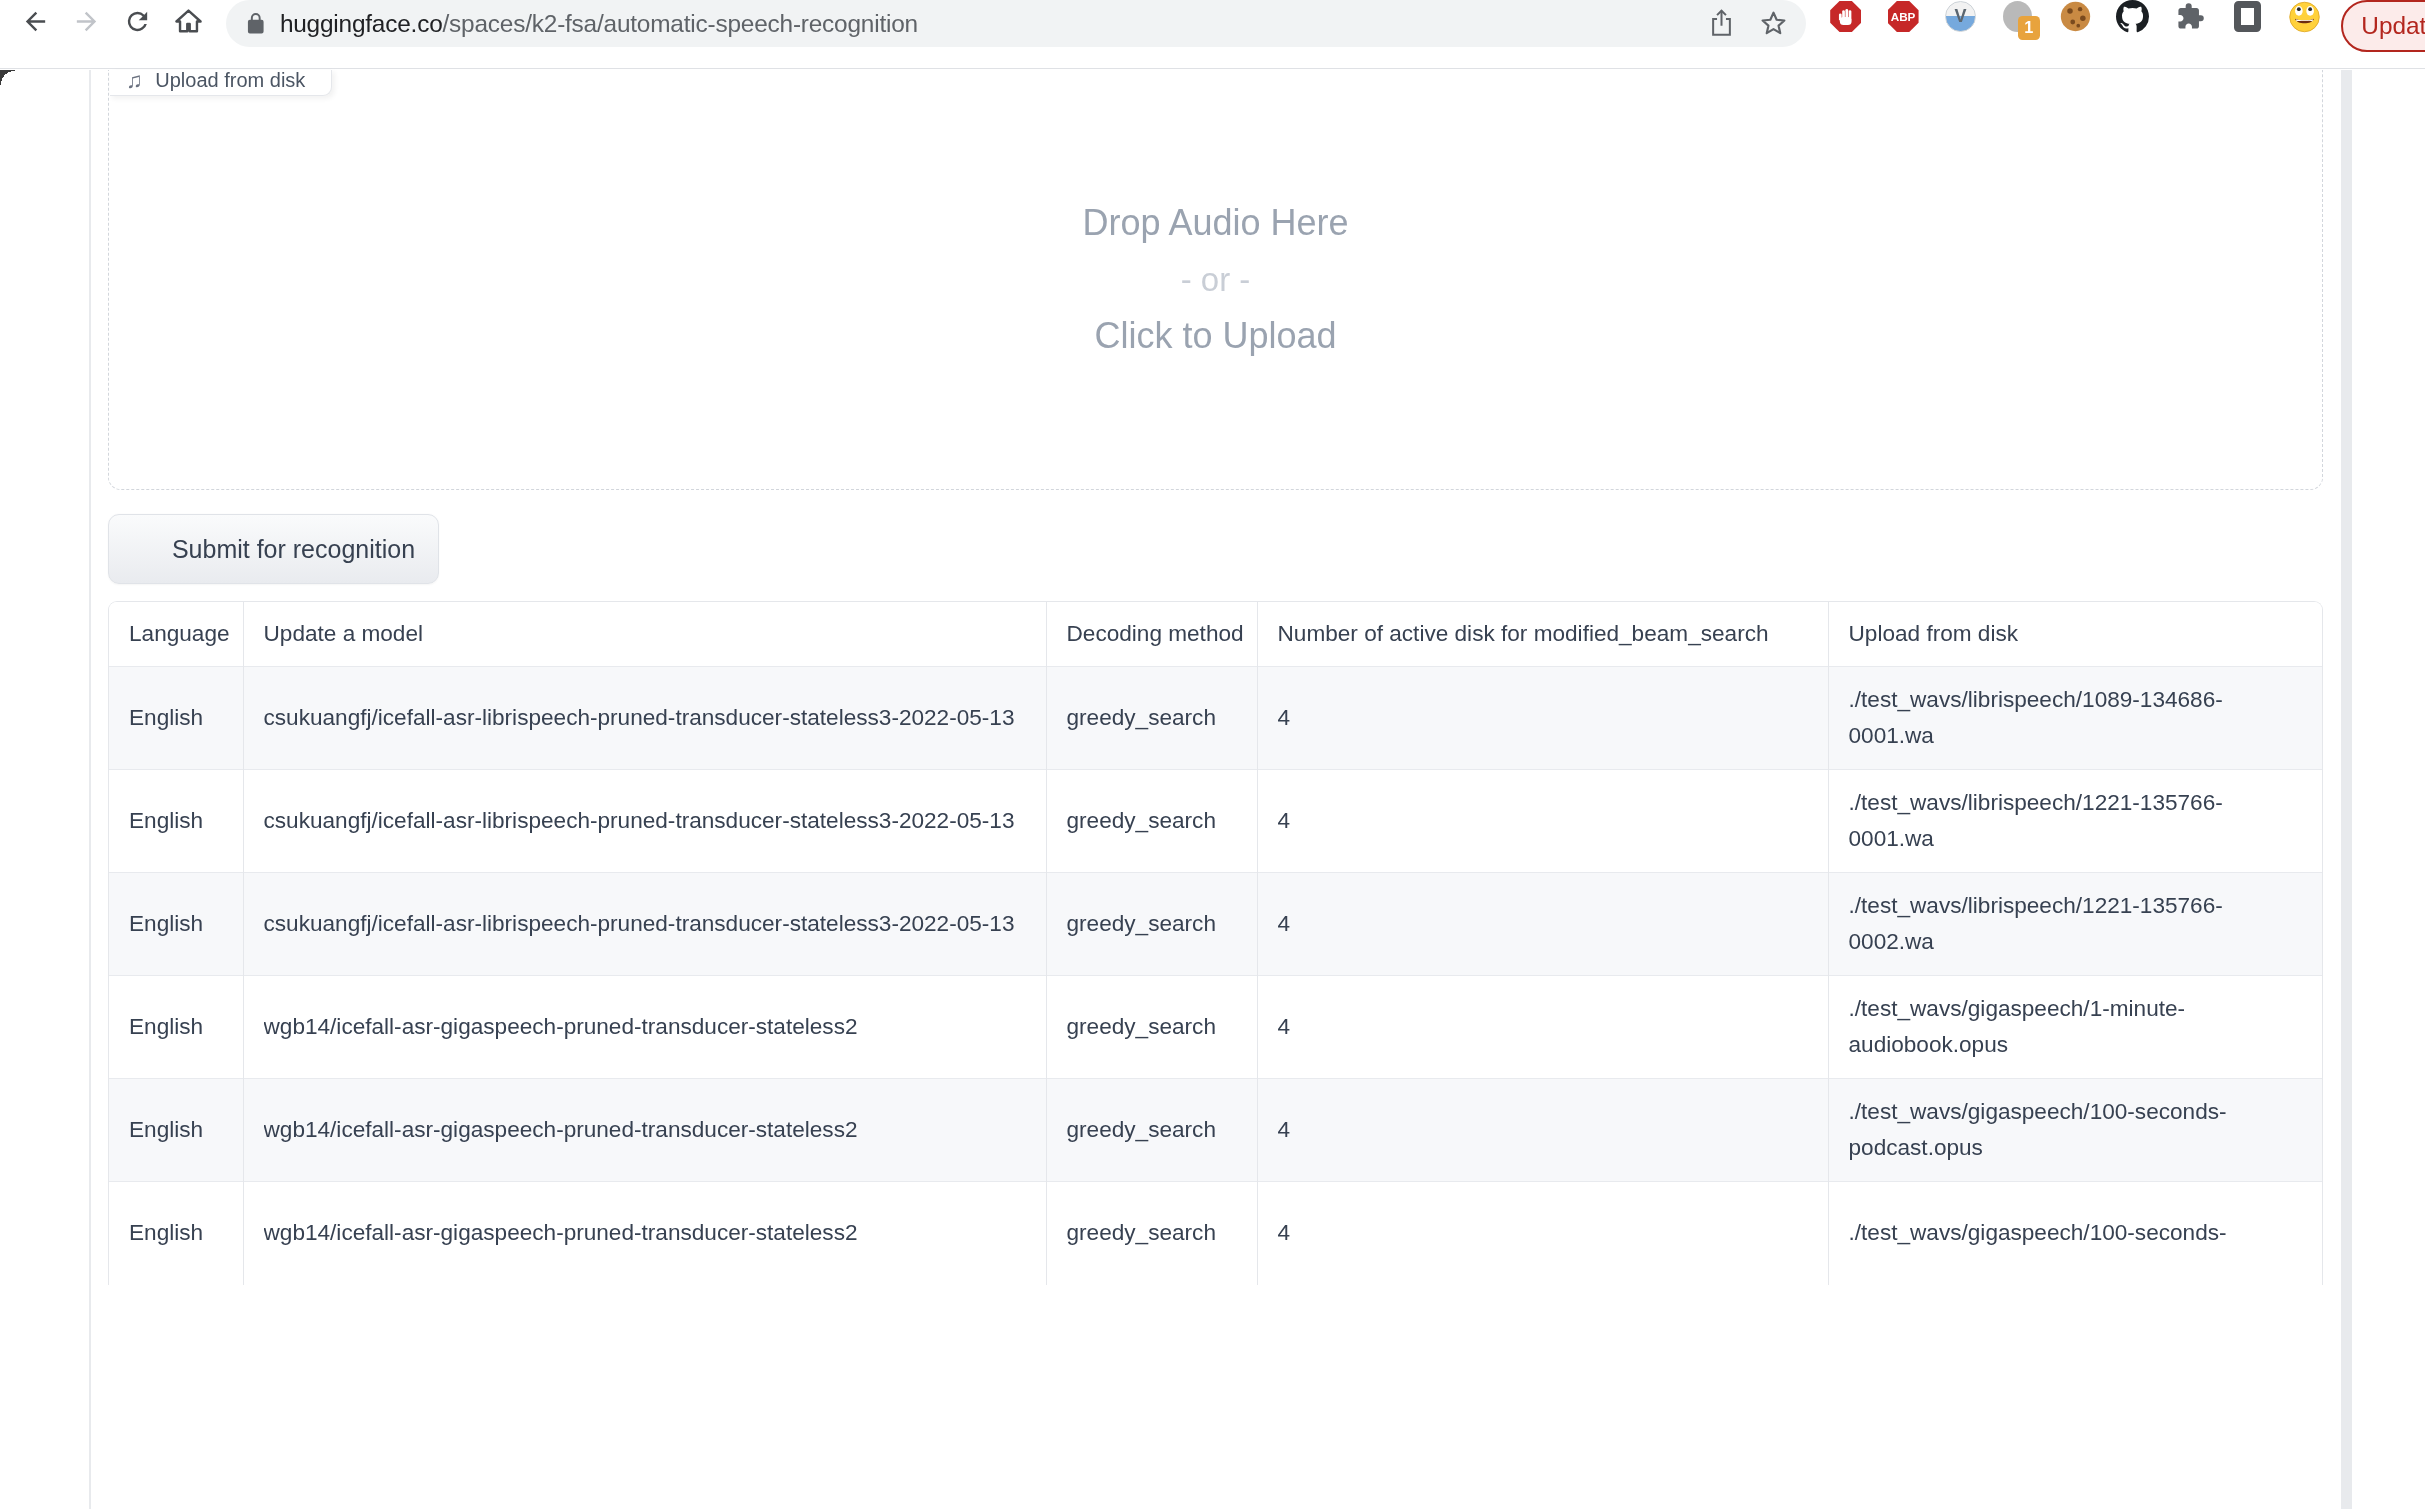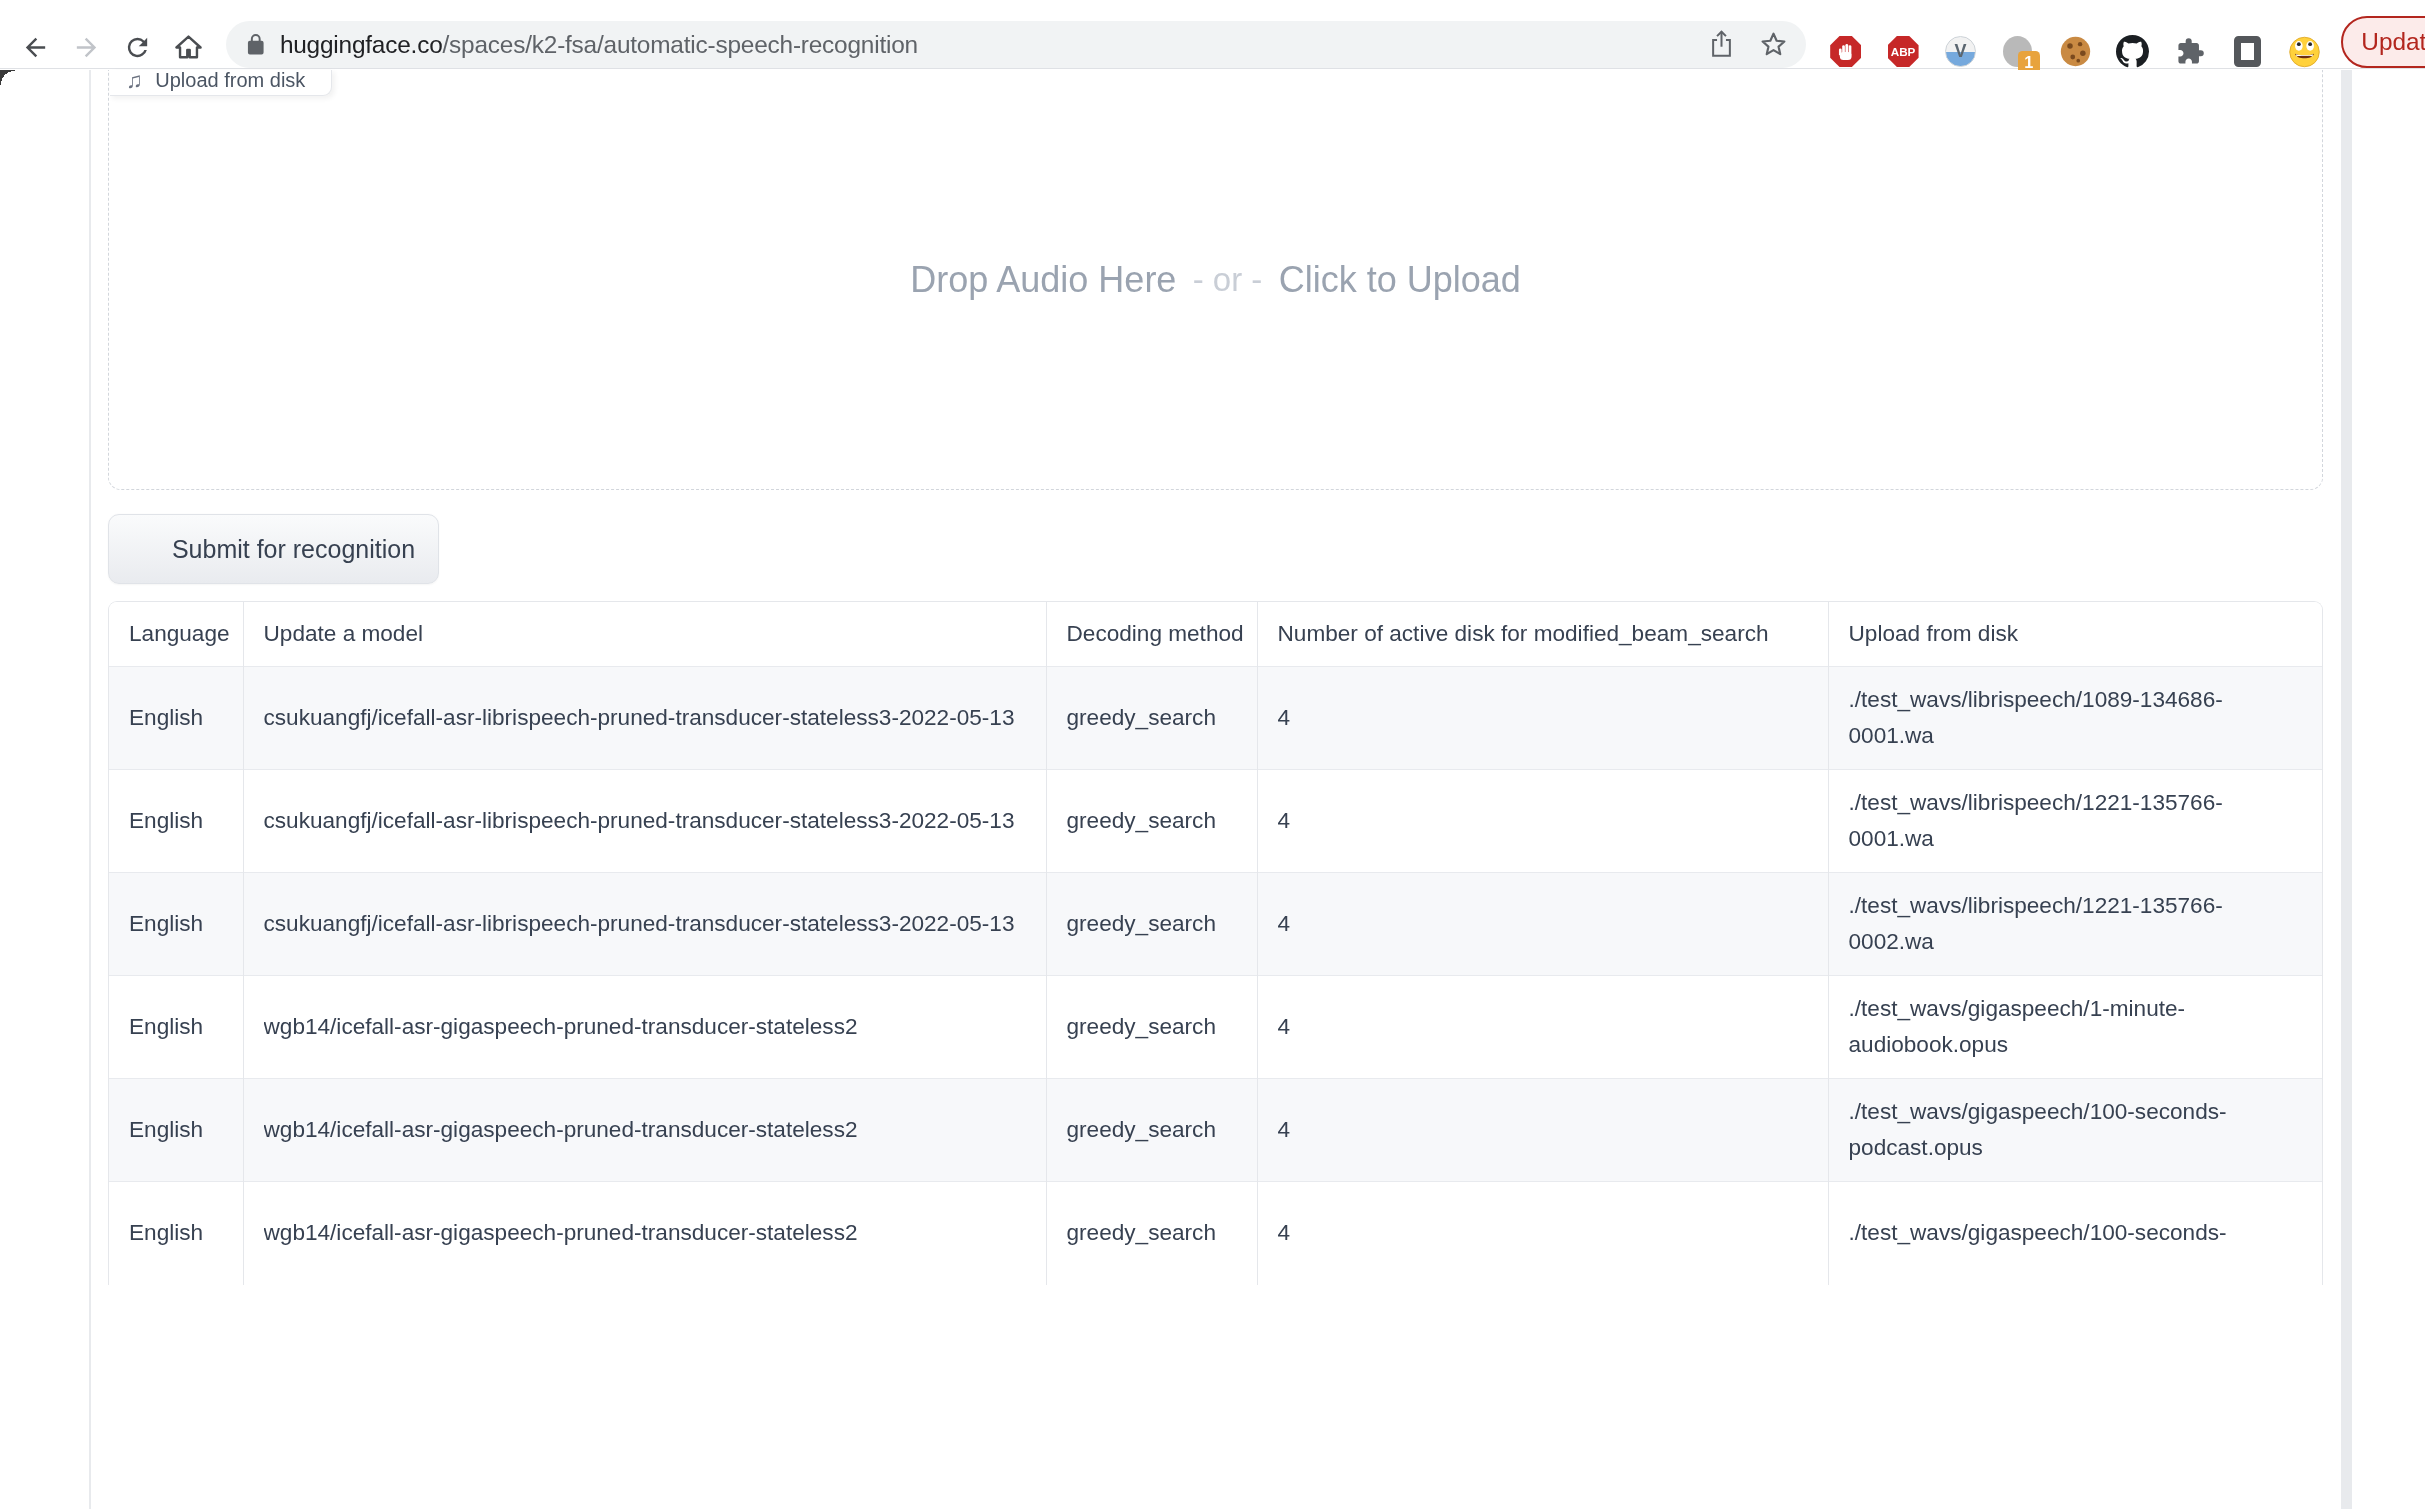--- a/index.html
+++ b/index.html
@@ -1,20 +1,20 @@
 <!DOCTYPE html>
 <html style="font-size:14.5px"><head>
 <meta charset="utf-8">
 <style>
   * { box-sizing: border-box; margin: 0; padding: 0; }
   html,body { width:2426px; height:1509px; overflow:hidden; background:#fff;
     font-family:"Liberation Sans", sans-serif; }
 
   
-  .toolbar { position:relative; height:69px; display:flex; align-items:flex-end;
+  .toolbar { position:relative; height:69px; display:flex; align-items:flex-start;
     padding-left:14.5px; background:#fff; border-bottom:0.9px solid #dfe1e5; }
   .nav-btn { width:42px; height:42px; display:flex; align-items:center; justify-content:center;
     border-radius:50%; flex:none; margin-right:9px; }
   .omnibox { flex:none; width:1580px; height:47px; margin-left:7.2px; background:#f1f3f4;
     border-radius:23.5px; display:flex; align-items:center; padding:0 18px; }
   .url { font-size:24.4px; margin-left:12.7px; white-space:nowrap; letter-spacing:-0.2px; }
   .url .host { color:#202124; }
   .url .path { color:#5f6368; }
   .omni-right { margin-left:auto; display:flex; align-items:center; gap:23.5px; }
   .ext-row { display:flex; align-items:center; gap:24.4px; margin-left:23.5px; }
@@ -49,21 +49,21 @@
 
   .upload-tab { position:absolute; top:0; left:1.8px; width:222px; height:26px; background:#fff;
     border-right:0.9px solid #e5e7eb; border-bottom:0.9px solid #e5e7eb;
     border-bottom-right-radius:9px; box-shadow:2.7px 2.7px 5.4px rgba(0,0,0,.05);
     display:flex; align-items:flex-end; gap:12.7px; padding:0 0 3.6px 16.3px; z-index:3; }
   .upload-tab .note { color:#6b7280; font-size:22px; line-height:20px; }
   .upload-tab .lbl { color:#4b5563; font-size:20px; line-height:22px; white-space:nowrap; }
 
   .drop-zone { height:420px; border:1.8px dashed #d2d6dc; border-top:none;
     border-bottom-left-radius:12.7px; border-bottom-right-radius:12.7px;
-    display:flex; flex-direction:row; align-items:center; justify-content:center;
+    display:flex; flex-direction:column; align-items:center; justify-content:center;
     gap:16.3px; background:#fff; }
   .drop-l1,.drop-l3 { font-size:36px; color:#9aa3b0; }
   .drop-l2 { font-size:33px; color:#c9ced6; }
 
   .submit-btn { margin-top:24.4px; width:331px; height:70px; border-radius:11px;
     border:0.9px solid #e0e3e8; background:linear-gradient(180deg,#fafbfc,#e9ebef);
     font-size:25px; color:#374151; font-family:"Liberation Sans",sans-serif;
     box-shadow:0 0.9px 1.8px rgba(0,0,0,.04); display:block; text-align:center;padding-left:40px; }
 
   .output-panel { margin-top:26px; border:0.9px solid #e5e7eb; border-radius:11px;

